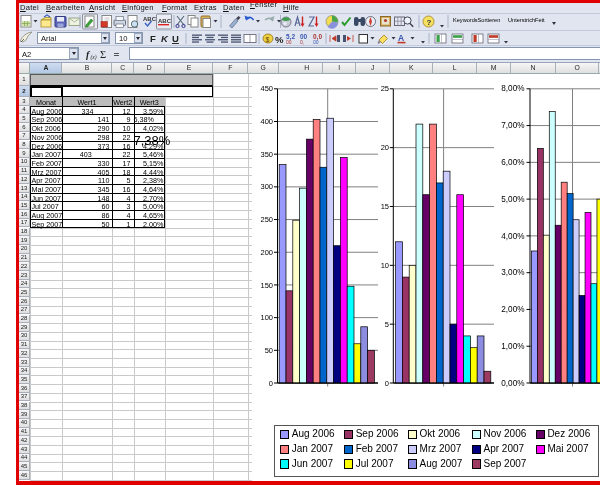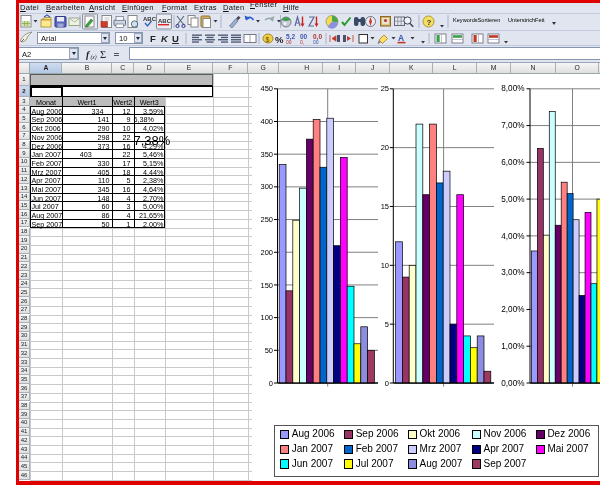--- a/index.html
+++ b/index.html
@@ -382,21 +382,21 @@
 <div class="ab" style="left:14px;top:184.0px;width:135px;height:1px;background:#000"></div>
 <div class="ab" style="left:14px;top:192.7px;width:135px;height:1px;background:#000"></div>
 <div class="ab" style="left:14px;top:201.39999999999998px;width:135px;height:1px;background:#000"></div>
 <div class="ab" style="left:14px;top:210.1px;width:135px;height:1px;background:#000"></div>
 <div class="ab" style="left:14px;top:218.79999999999998px;width:135px;height:1px;background:#000"></div>
 <div class="txt" style="left:14px;top:97.9px;width:32px;text-align:center;font-size:7.2px;color:#000">Monat</div>
 <div class="txt" style="left:46px;top:97.9px;width:50px;text-align:center;font-size:7.2px;color:#000">Wert1</div>
 <div class="txt" style="left:96px;top:97.9px;width:21.5px;text-align:center;font-size:7.2px;color:#000">Wert2</div>
 <div class="txt" style="left:117.5px;top:97.9px;width:31.5px;text-align:center;font-size:7.2px;color:#000">Wert3</div>
 <div class="txt" style="left:15.5px;top:106.7px;font-size:7.2px;color:#000">Aug 2006</div>
-<div class="txt" style="left:40px;top:106.7px;width:47.5px;text-align:right;font-size:7.2px;color:#000">334</div>
+<div class="txt" style="left:30px;top:106.7px;width:47.5px;text-align:right;font-size:7.2px;color:#000">334</div>
 <div class="txt" style="left:96px;top:106.7px;width:18.5px;text-align:right;font-size:7.2px;color:#000">12</div>
 <div class="txt" style="left:117.5px;top:106.7px;width:30px;text-align:right;font-size:7.2px;color:#000">3,59%</div>
 <div class="txt" style="left:15.5px;top:115.4px;font-size:7.2px;color:#000">Sep 2006</div>
 <div class="txt" style="left:46px;top:115.4px;width:47.5px;text-align:right;font-size:7.2px;color:#000">141</div>
 <div class="txt" style="left:96px;top:115.4px;width:18.5px;text-align:right;font-size:7.2px;color:#000">9</div>
 <div class="txt" style="left:117.5px;top:115.4px;width:30px;text-align:left;font-size:7.2px;color:#000">6,38%</div>
 <div class="txt" style="left:15.5px;top:124.1px;font-size:7.2px;color:#000">Okt 2006</div>
 <div class="txt" style="left:46px;top:124.1px;width:47.5px;text-align:right;font-size:7.2px;color:#000">290</div>
 <div class="txt" style="left:96px;top:124.1px;width:18.5px;text-align:right;font-size:7.2px;color:#000">10</div>
 <div class="txt" style="left:117.5px;top:124.1px;width:30px;text-align:right;font-size:7.2px;color:#000">4,02%</div>
@@ -432,21 +432,21 @@
 <div class="txt" style="left:46px;top:193.7px;width:47.5px;text-align:right;font-size:7.2px;color:#000">148</div>
 <div class="txt" style="left:96px;top:193.7px;width:18.5px;text-align:right;font-size:7.2px;color:#000">4</div>
 <div class="txt" style="left:117.5px;top:193.7px;width:30px;text-align:right;font-size:7.2px;color:#000">2,70%</div>
 <div class="txt" style="left:15.5px;top:202.39999999999998px;font-size:7.2px;color:#000">Jul 2007</div>
 <div class="txt" style="left:46px;top:202.39999999999998px;width:47.5px;text-align:right;font-size:7.2px;color:#000">60</div>
 <div class="txt" style="left:96px;top:202.39999999999998px;width:18.5px;text-align:right;font-size:7.2px;color:#000">3</div>
 <div class="txt" style="left:117.5px;top:202.39999999999998px;width:30px;text-align:right;font-size:7.2px;color:#000">5,00%</div>
 <div class="txt" style="left:15.5px;top:211.1px;font-size:7.2px;color:#000">Aug 2007</div>
 <div class="txt" style="left:46px;top:211.1px;width:47.5px;text-align:right;font-size:7.2px;color:#000">86</div>
 <div class="txt" style="left:96px;top:211.1px;width:18.5px;text-align:right;font-size:7.2px;color:#000">4</div>
-<div class="txt" style="left:117.5px;top:211.1px;width:30px;text-align:right;font-size:7.2px;color:#000">21,65%</div>
+<div class="txt" style="left:117.5px;top:211.1px;width:30px;text-align:right;font-size:7.2px;color:#000">4,65%</div>
 <div class="txt" style="left:15.5px;top:219.79999999999998px;font-size:7.2px;color:#000">Sep 2007</div>
 <div class="txt" style="left:46px;top:219.79999999999998px;width:47.5px;text-align:right;font-size:7.2px;color:#000">50</div>
 <div class="txt" style="left:96px;top:219.79999999999998px;width:18.5px;text-align:right;font-size:7.2px;color:#000">1</div>
 <div class="txt" style="left:117.5px;top:219.79999999999998px;width:30px;text-align:right;font-size:7.2px;color:#000">2,00%</div>
 <div class="ab" style="left:237px;top:76px;width:363px;height:405px;background:#fff"></div>
 <svg class="ab" style="left:0;top:0" width="600" height="485" viewBox="0 0 600 485">
 <line x1="261.5" y1="88.80" x2="362" y2="88.80" stroke="#808080" stroke-width="1"></line>
 <line x1="258.0" y1="88.80" x2="261.5" y2="88.80" stroke="#000" stroke-width="1"></line>
 <text x="257" y="91.40" font-size="7.5" fill="#000" text-anchor="end" font-family="Liberation Sans">450</text>
 <line x1="261.5" y1="121.49" x2="362" y2="121.49" stroke="#808080" stroke-width="1"></line>

